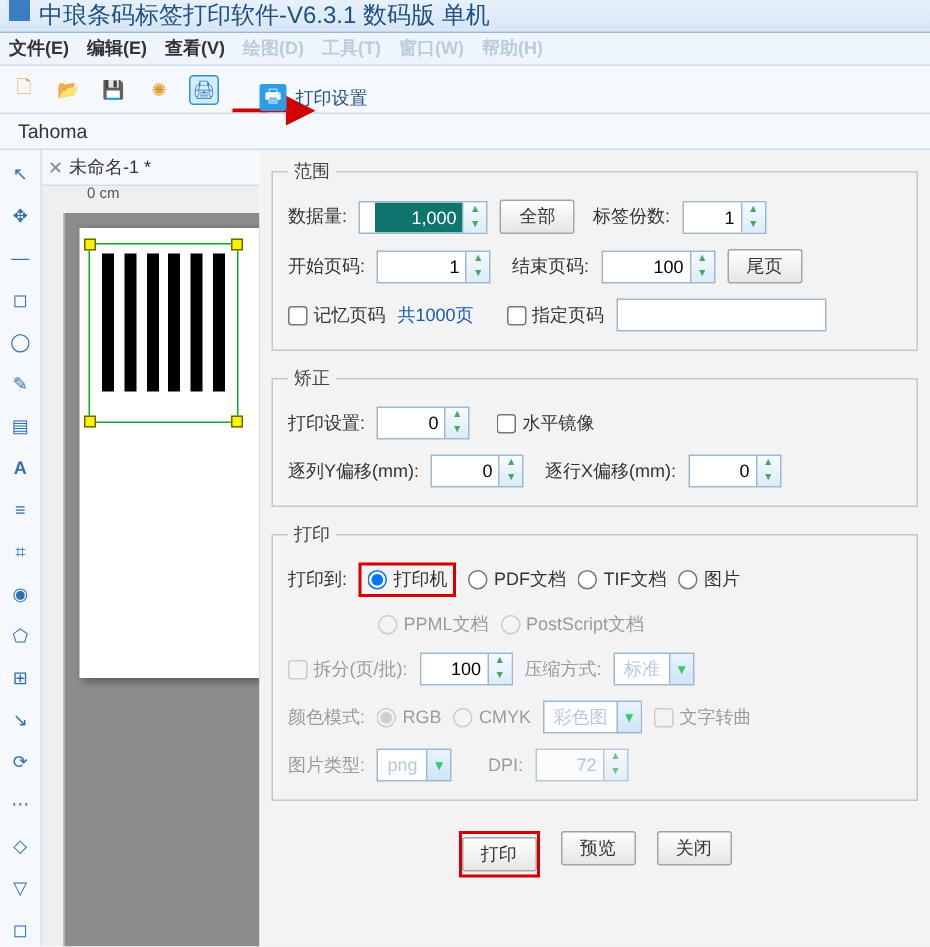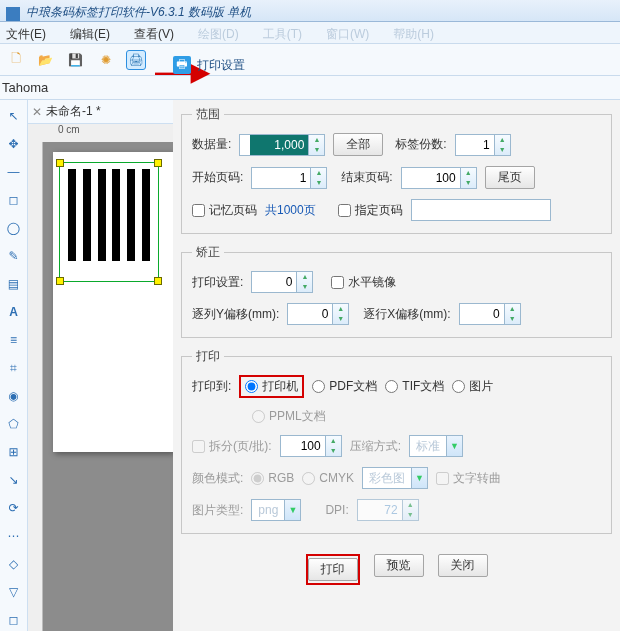--- a/index.html
+++ b/index.html
@@ -1,33 +1,33 @@
 <!DOCTYPE html>
 <html><head>
 <meta charset="utf-8">
 <style>
   * { box-sizing: border-box; margin: 0; padding: 0; font-family: "Microsoft YaHei", Tahoma, sans-serif; }
   body { width: 620px; height: 631px; background: #fff; overflow: hidden; font-size: 12px; color: #333; position: relative; }
 
   
-  .titlebar { height: 22px; background: linear-gradient(#e8f1fb,#d6e6f7); border-bottom:1px solid #9ab8d8; display:flex; align-items:flex-end; padding:0 6px; color:#1f4f84; font-size:12px;font-style:italic; }
+  .titlebar { height: 22px; background: linear-gradient(#e8f1fb,#d6e6f7); border-bottom:1px solid #9ab8d8; display:flex; align-items:flex-start; padding:0 6px; color:#1f4f84; font-size:16px; }
   .titlebar .app-icon { width:14px; height:14px; background:#3b7dc0; margin-right:6px; }
 
   
-  .menubar { height:22px; background:#eef5fc; border-bottom:1px solid #c9dbed; display:flex; align-items:flex-end; padding:0 6px; gap:24px; color:#333; }
+  .menubar { height:22px; background:#eef5fc; border-bottom:1px solid #c9dbed; display:flex; align-items:center; padding:0 6px; gap:12px; color:#333;font-weight:bold; }
   .menubar span { cursor:default; }
 
   
   .toolbar { height:32px; background:#f5f9fd; border-bottom:1px solid #c9dbed; display:flex; align-items:center; padding:0 6px; gap:10px; position:relative; }
   .tb-icon { width:20px; height:20px; display:flex; align-items:center; justify-content:center; border:1px solid transparent; border-radius:3px; }
   .tb-icon.sel { border:1px solid #2d8fe0; background:#d4ecff; }
   .arrow-red { position:absolute; left:155px; top:14px; color:#d40000; font-size:24px; font-weight:bold; letter-spacing:-6px; }
 
   
-  .fontrow { height:24px; border-bottom:1px solid #c9dbed; background:#f5f9fd; display:flex; align-items:center; padding:0 2px; font-size:13px; }
+  .fontrow { height:24px; border-bottom:1px solid #c9dbed; background:#f5f9fd; display:flex; align-items:center; padding:0 12px; font-size:13px; }
 
   
   .main { position:absolute; top:100px; left:0; right:0; bottom:0; display:flex; }
   .left-tools { width:28px; background:#f5f9fd; border-right:1px solid #cddff1; display:flex; flex-direction:column; align-items:center; gap:8px; padding-top:6px; }
   .lt-icon { width:20px; height:20px; display:flex; align-items:center; justify-content:center; color:#2d6fb3; }
 
   .canvas-area { width:145px; background:#fff; position:relative; }
   .tab-header { height:24px; display:flex; align-items:center; padding-left:4px; gap:4px; border-bottom:1px solid #cddff1; background:#f5f9fd; }
   .tab-close { color:#888; }
   .tab-name { color:#333; }
@@ -275,20 +275,24 @@
         <label class="radio">
           <input type="radio" name="pt" style="">
             <span>图片</span>
         </label>
       </div>
       <div class="row" style="padding-left:60px">
         <label class="radio dis">
           <input type="radio" name="pt" disabled="" style="">
             <span>PPML文档</span>
         </label>
+        <label class="radio dis">
+          <input type="radio" name="pt" disabled="" style="">
+            <span>PostScript文档</span>
+        </label>
       </div>
       <div class="row">
         <label class="chk dis">
           <input type="checkbox" disabled="" style="">
             <span>拆分(页/批):</span>
         </label>
         <div class="num-input">
           <input style="width: 44px;" value="100">
           <div class="spin">
               <div>▲</div>

